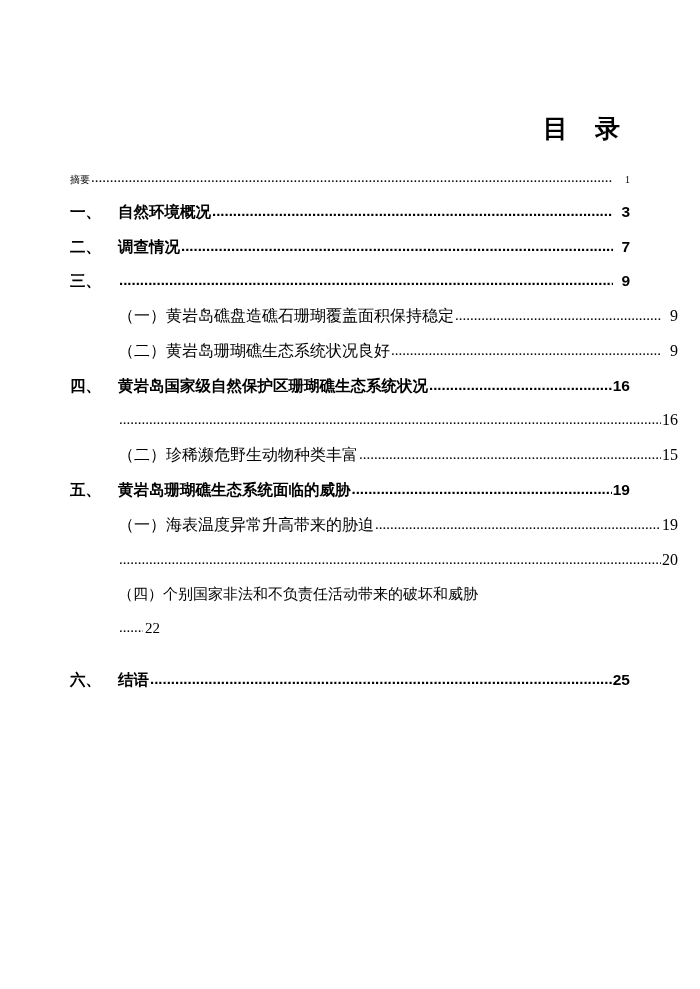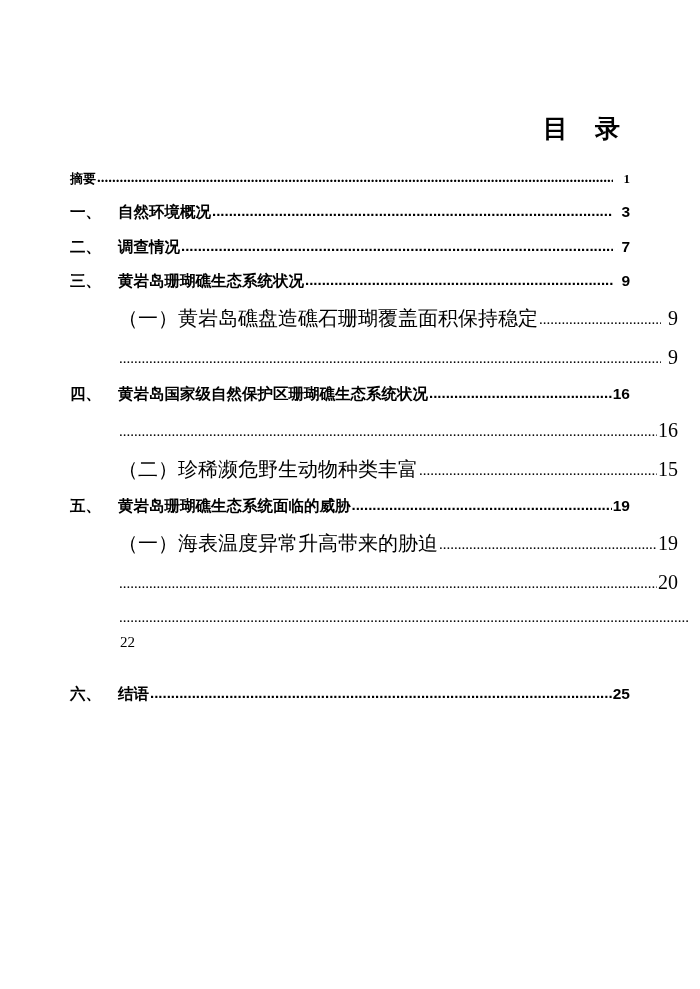--- a/index.html
+++ b/index.html
@@ -35,41 +35,40 @@
   }
   .toc-entry {
     display: flex;
     align-items: baseline;
     width: 100%;
     line-height: 1.0;
     white-space: nowrap;
   }
   
   .lvl0 {
-    font-size: 13px;
+    font-size: 10px;
     margin-bottom: 18px;
     padding-left: 0px;
-    font-weight: bold;
   }
   
   .lvl1 {
     font-size: 15.5px;
     font-weight: bold;
     font-family: "Liberation Sans", "DejaVu Sans", sans-serif;
     margin-bottom: 19px;
     padding-left: 0px;
   }
   .lvl1 .num {
     display: inline-block;
     width: 48px;
     flex: 0 0 48px;
   }
   
   .lvl2 {
-    font-size: 20px;
+    font-size: 16px;
     margin-bottom: 19px;
     padding-left: 48px;
   }
   .label {
     flex: 0 0 auto;
   }
   .dots {
     flex: 1 1 auto;
     overflow: hidden;
     margin: 0 1px;
@@ -101,21 +100,20 @@
     line-height: 1.0;
   }
   .wrap-entry .first-line {
     display: block;
     white-space: nowrap;
   }
   .wrap-entry .second-line {
     display: flex;
     align-items: baseline;
     margin-top: 19px;
-    flex-direction: column;
   }
   .wrap-entry .second-line .dots {
     flex: 0 0 24px;
   }
   .spacer-last {
     margin-top: 36px;
   }
 </style>
 </head>
 <body>
@@ -141,32 +139,32 @@
 
     <div class="toc-entry lvl1">
       <span class="num">二、</span>
       <span class="label">调查情况</span>
       <span class="dots"></span>
       <span class="pageno">7</span>
     </div>
 
     <div class="toc-entry lvl1">
       <span class="num">三、</span>
-      <span class="label">黄岩岛珊瑚礁生态系统状况</span>
       <span class="dots"></span>
       <span class="pageno">9</span>
     </div>
 
     <div class="toc-entry lvl2">
       <span class="label">（一）黄岩岛礁盘造礁石珊瑚覆盖面积保持稳定</span>
       <span class="dots"></span>
       <span class="pageno">9</span>
     </div>
 
     <div class="toc-entry lvl2">
+      <span class="label">（二）黄岩岛珊瑚礁生态系统状况良好</span>
       <span class="dots"></span>
       <span class="pageno">9</span>
     </div>
 
 
     <div class="toc-entry lvl1">
       <span class="num">四、</span>
       <span class="label">黄岩岛国家级自然保护区珊瑚礁生态系统状况</span>
       <span class="dots"></span>
       <span class="pageno">16</span>
@@ -196,20 +194,21 @@
       <span class="pageno">19</span>
     </div>
 
     <div class="toc-entry lvl2">
       <span class="dots"></span>
       <span class="pageno">20</span>
     </div>
 
 
     <div class="wrap-entry">
+      <span class="first-line">（四）个别国家非法和不负责任活动带来的破坏和威胁</span>
       <span class="second-line">
         <span class="dots"></span>
         <span class="pageno">22</span>
       </span>
     </div>
 
     <div class="toc-entry lvl1 spacer-last">
       <span class="num">六、</span>
       <span class="label">结语</span>
       <span class="dots"></span>

